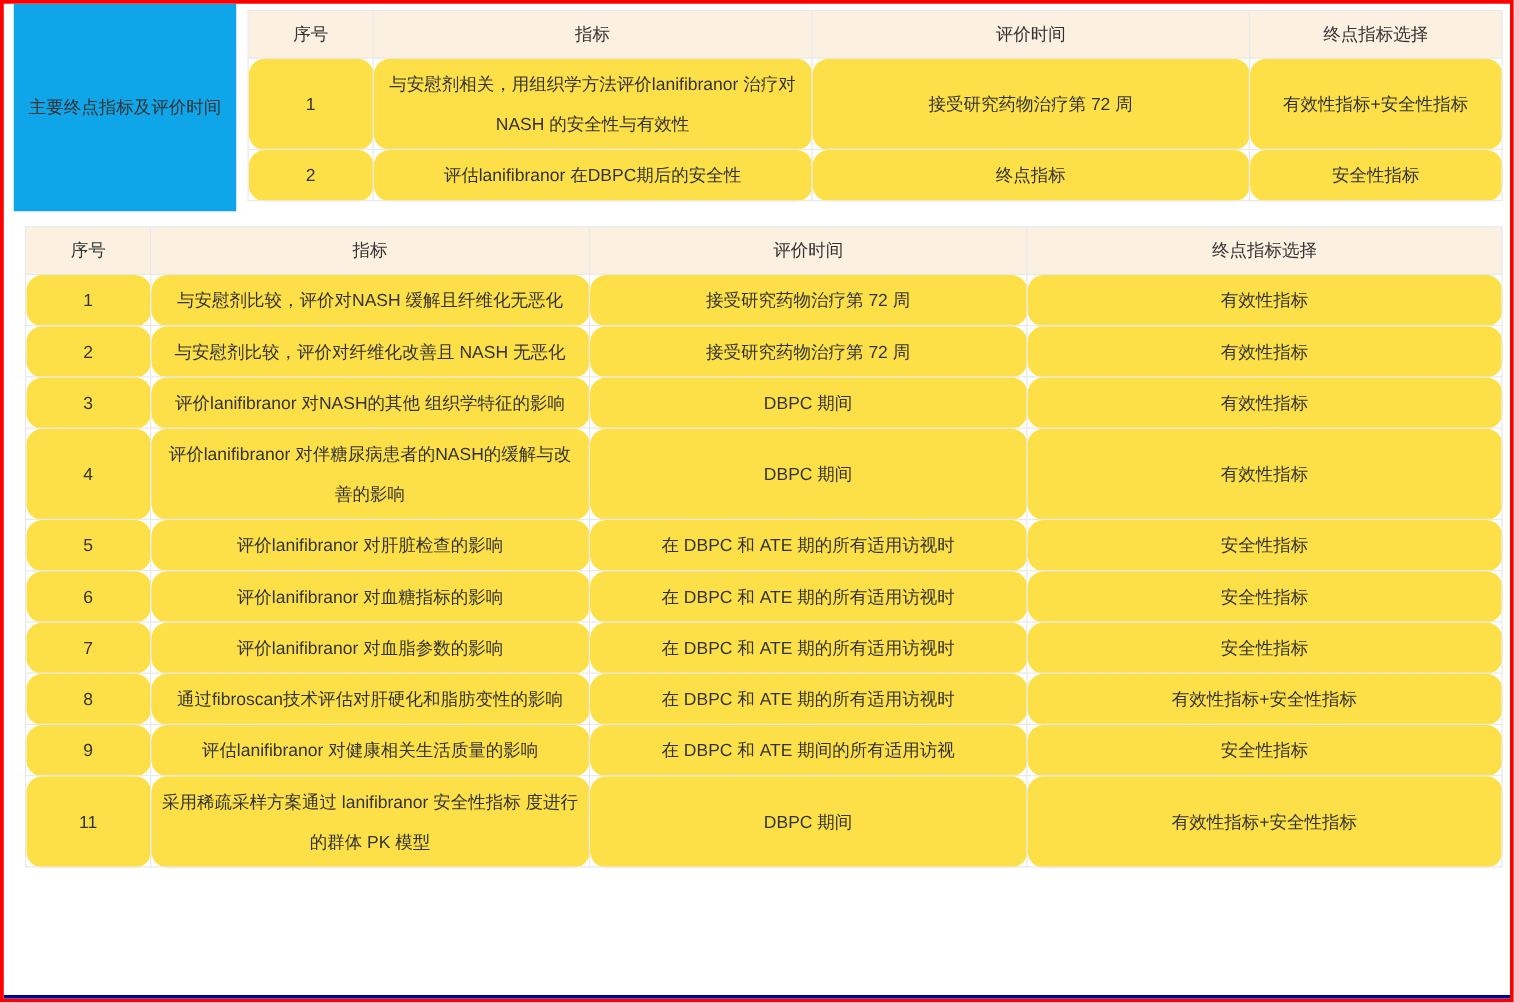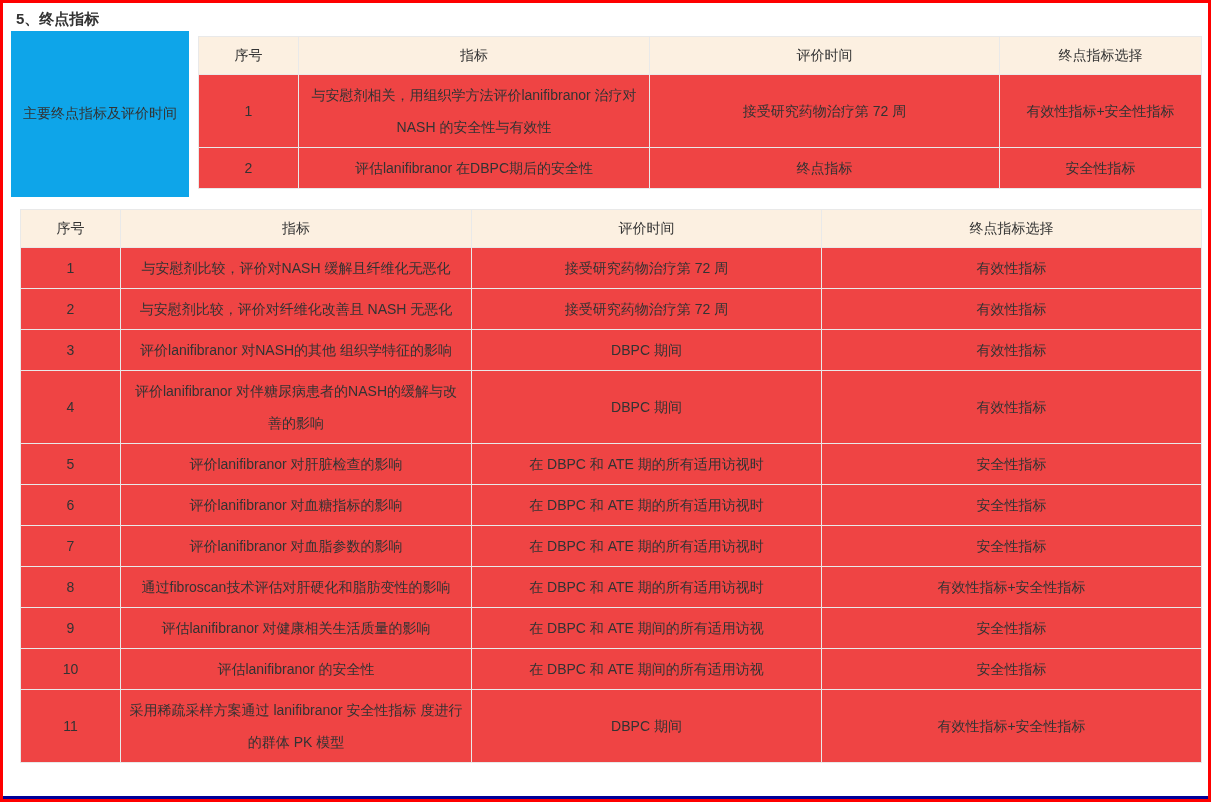--- a/index.html
+++ b/index.html
@@ -42,34 +42,34 @@
     vertical-align:middle;
   }
   .tbl th {
     background:#fcf0e1;
     height:38px;
     font-weight:normal;
   }
   .tbl td {
     padding:4px 8px;
     line-height:32px;
-    background:#ef4444;
+    background:#fde047;
+    border-radius:13px;
   }
   .bottom-line {
     position:absolute;
     left:0; right:0; bottom:0;
     height:3px;
     background:#000099;
   }
 </style>
 </head>
 <body>
 
 <div class="page">
-  <div class="title">5、终点指标</div>
   <div class="sections" id="sections">
   <div class="section-row">
     <div class="side-label">主要终点指标及评价时间</div>
     <div class="table-wrap">
       <table class="tbl">
         <colgroup>
           <col style="width:100px">
           <col style="width:351px">
           <col style="width:350px">
           <col>
@@ -175,26 +175,20 @@
     <td>有效性指标+安全性指标</td>
   </tr>
 
   <tr>
     <td>9</td>
     <td>评估lanifibranor 对健康相关生活质量的影响</td>
     <td>在 DBPC 和 ATE 期间的所有适用访视</td>
     <td>安全性指标</td>
   </tr>
 
-  <tr>
-    <td>10</td>
-    <td>评估lanifibranor 的安全性</td>
-    <td>在 DBPC 和 ATE 期间的所有适用访视</td>
-    <td>安全性指标</td>
-  </tr>
 
   <tr>
     <td>11</td>
     <td>采用稀疏采样方案通过 lanifibranor 安全性指标 度进行的群体 PK 模型</td>
     <td>DBPC 期间</td>
     <td>有效性指标+安全性指标</td>
   </tr>
 </tbody>
       </table>
     </div>

